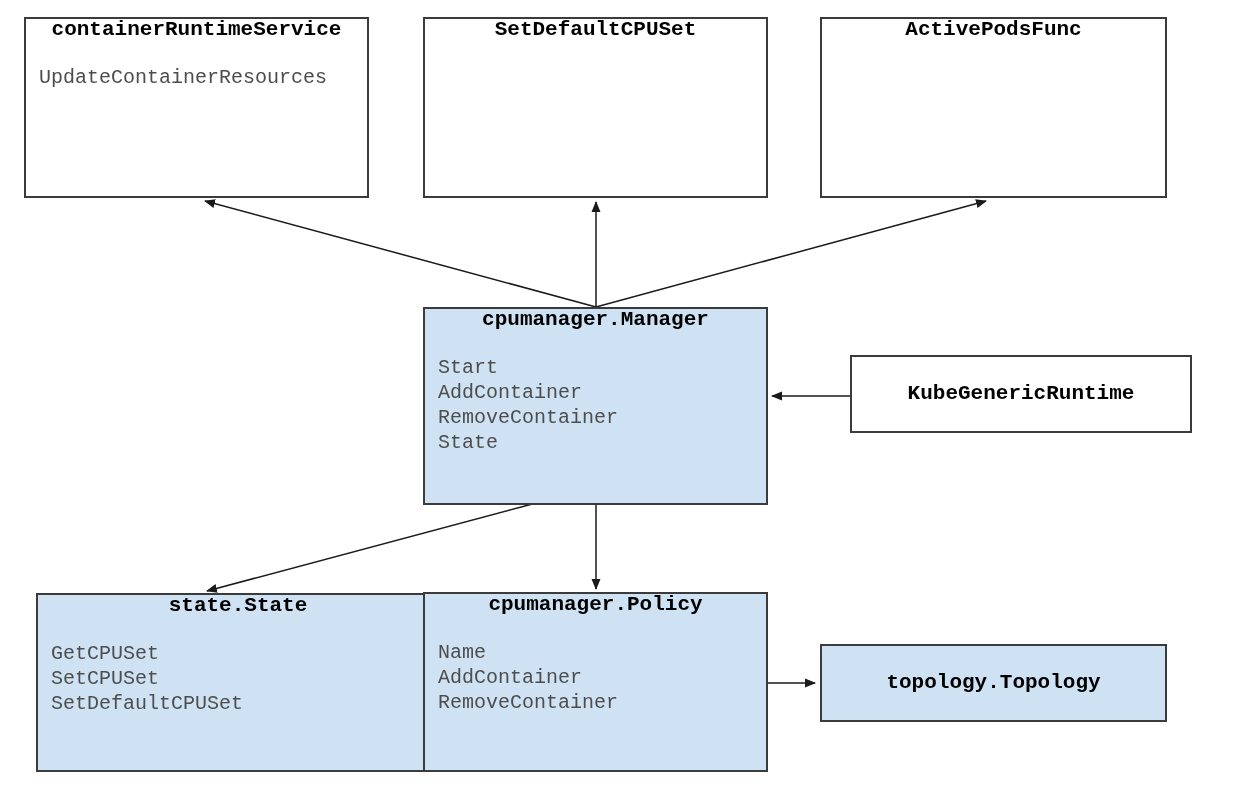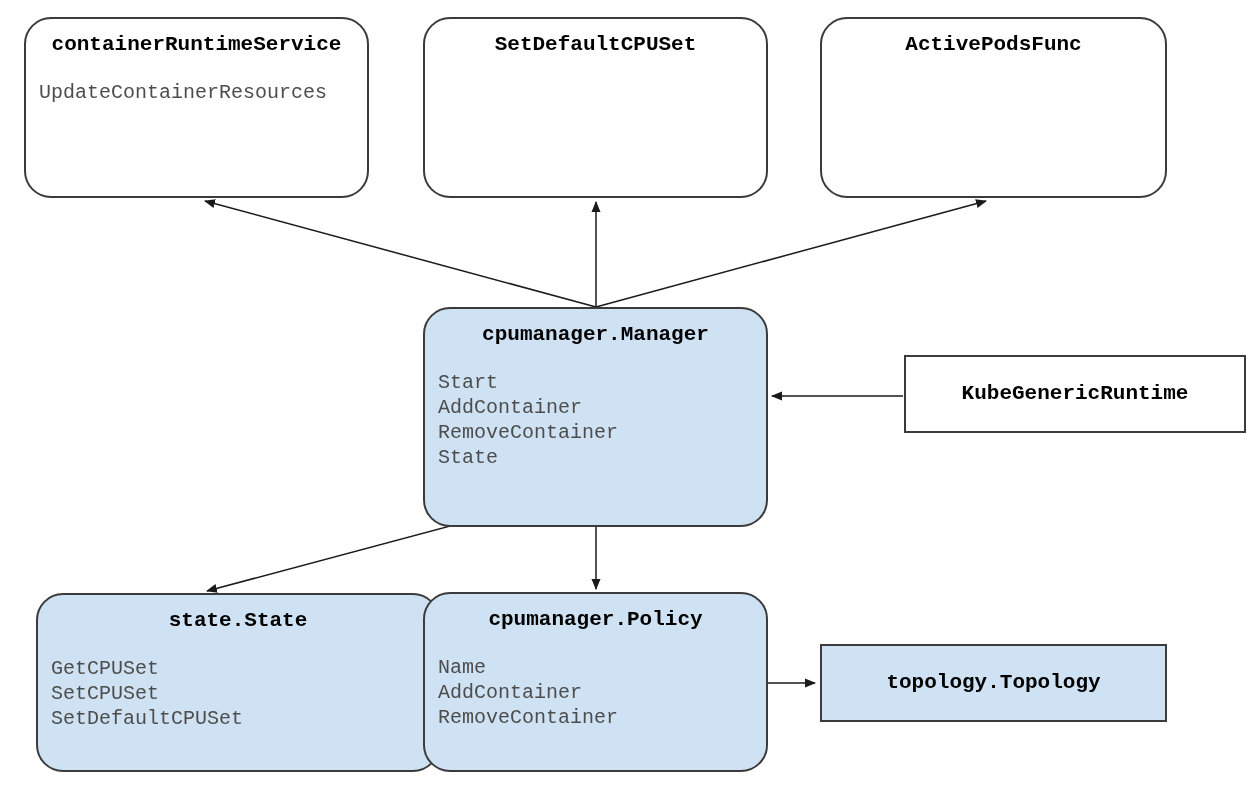--- a/index.html
+++ b/index.html
@@ -26,22 +26,20 @@
   .box {
     position: absolute;
     box-sizing: border-box;
     border: 2px solid var(--box-border, #3b3b3b);
     background: var(--plain-fill, #ffffff);
   }
   .box.blue {
     background: var(--highlight-fill, #cfe2f3);
   }
   .box.tall {
-    padding-top: 15px;
-    border-radius: 27px;
   }
   .box-title {
     font-weight: bold;
     font-size: 21px;
     line-height: 22px;
     text-align: center;
     color: var(--title-text, #000000);
     white-space: pre;
   }
   .methods {
@@ -89,31 +87,31 @@
   </div>
 
   <div class="box tall" style="left:423px; top:17px; width:345px; height:181px;">
     <div class="box-title">SetDefaultCPUSet</div>
   </div>
 
   <div class="box tall" style="left:820px; top:17px; width:347px; height:181px;">
     <div class="box-title">ActivePodsFunc</div>
   </div>
 
-  <div class="box tall blue" style="left:423px; top:307px; width:345px; height:220px;">
+  <div class="box tall blue" style="left:423px; top:307px; width:345px; height:198px;">
     <div class="box-title">cpumanager.Manager</div>
     <div class="methods">
       <div class="method">Start</div>
       <div class="method">AddContainer</div>
       <div class="method">RemoveContainer</div>
       <div class="method">State</div>
     </div>
   </div>
 
-  <div class="box small" style="left:904px; top:355px; width:342px; height:78px;">
+  <div class="box small" style="left:850px; top:355px; width:342px; height:78px;">
     <div class="box-title">KubeGenericRuntime</div>
   </div>
 
   <div class="box tall blue" style="left:36px; top:593px; width:404px; height:179px;">
     <div class="box-title">state.State</div>
     <div class="methods">
       <div class="method">GetCPUSet</div>
       <div class="method">SetCPUSet</div>
       <div class="method">SetDefaultCPUSet</div>
     </div>

